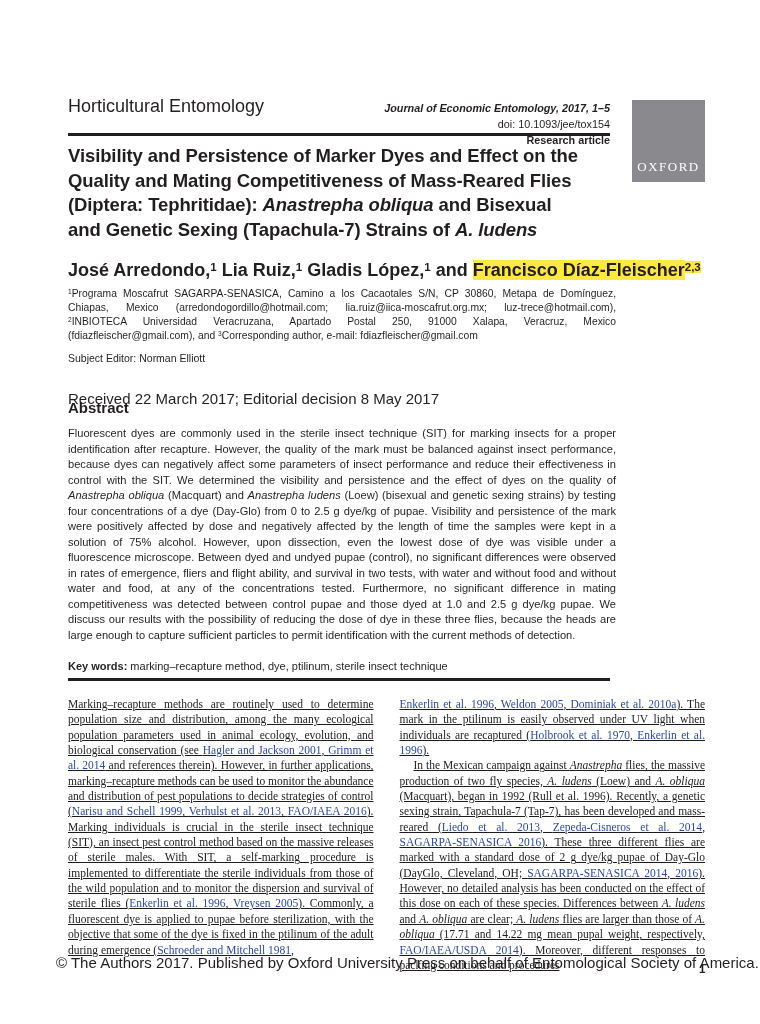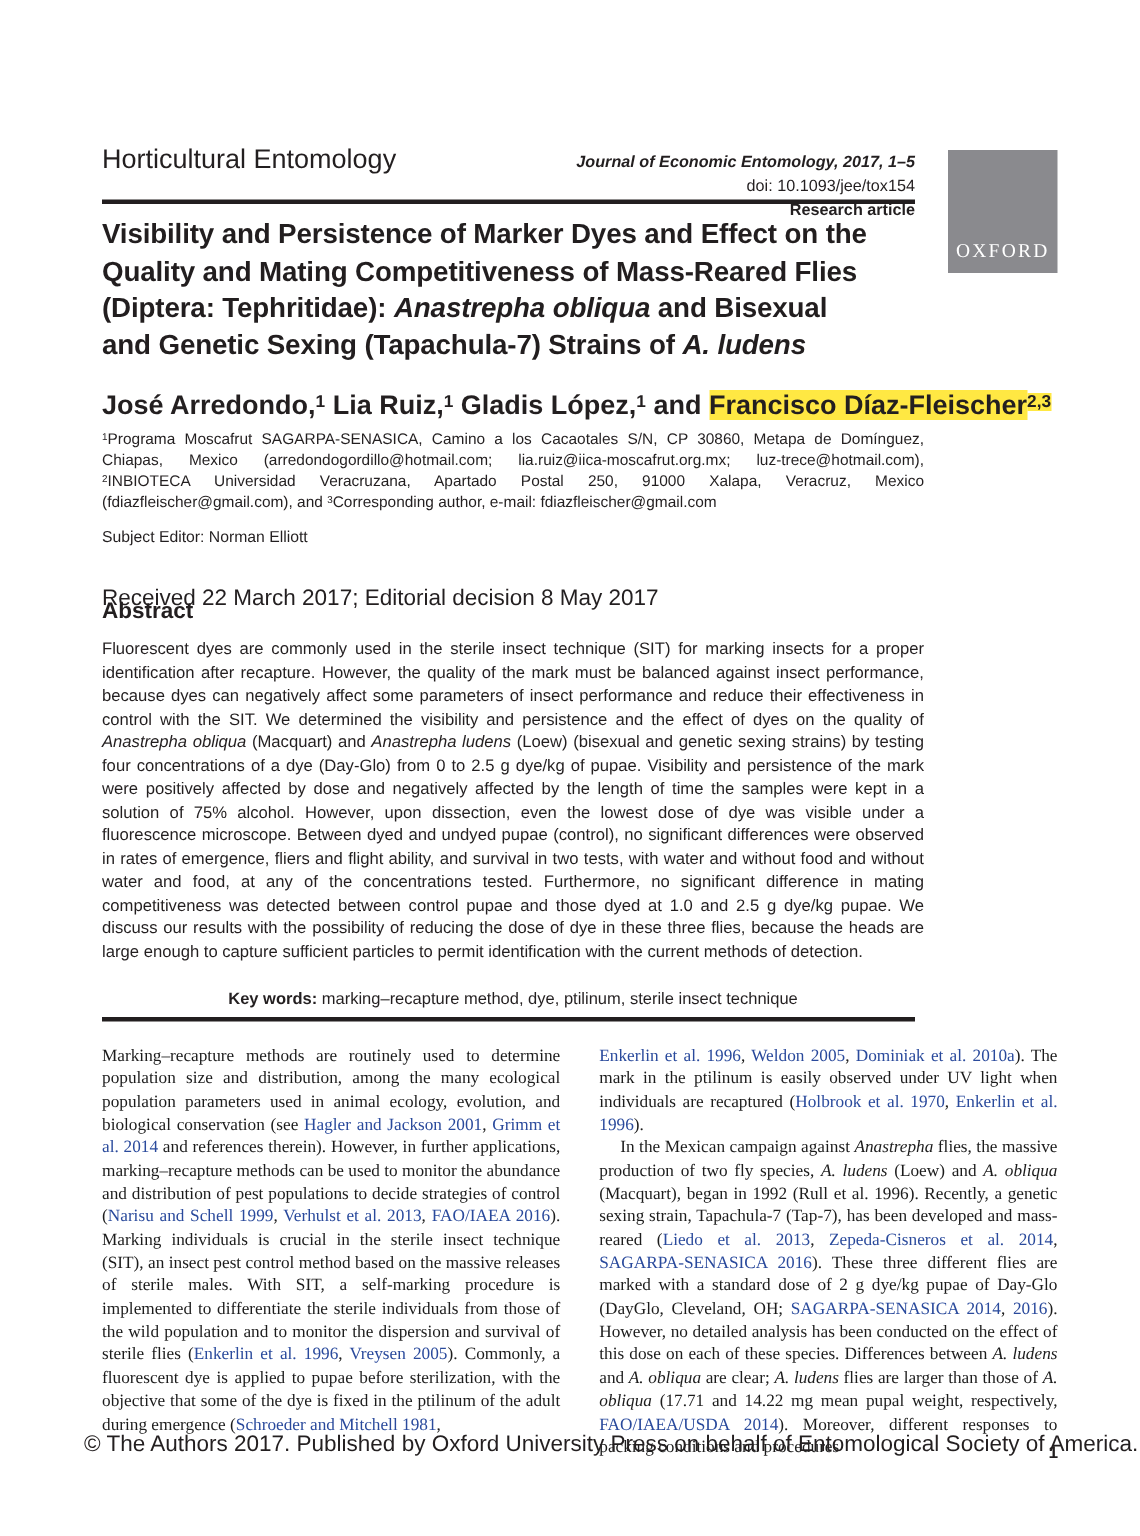--- a/index.html
+++ b/index.html
@@ -34,27 +34,27 @@
   .affil { position: absolute; left: 68px; top: 287px; width: 548px;
     font-size: 10.3px; line-height: 13.3px; text-align: justify; }
 
   .subj { position: absolute; left: 68px; top: 352px; font-size: 10.5px; }
   .received { position: absolute; left: 68px; top: 390px; font-size: 15px; }
 
   .abs-head { position: absolute; left: 68px; top: 399px; margin: 0; font-size: 15px; font-weight: 700; }
   .abs-body { position: absolute; left: 68px; top: 426px; width: 548px;
     font-size: 11.1px; line-height: 15.5px; text-align: justify; }
 
-  .keywords { position: absolute; left: 68px; top: 660px; width: 548px; font-size: 11px; text-align: center; }
+  .keywords { position: absolute; left: 68px; top: 660px; width: 548px; font-size: 11px; }
   .kw-label { font-weight: 700; }
 
   .cols { position: absolute; left: 68px; top: 697px; width: 637px; display: flex; gap: 26px; }
   .col { flex: 1; font-family: "Liberation Serif", serif; font-size: 11.5px; line-height: 15.35px;
     text-align: justify; color: #1c1c1c; }
-  .para { margin: 0; }
+  .para { margin: 0; text-decoration: underline; }
   .para.indent { text-indent: 14px; }
 
   
   .seg-i { font-style: italic; }
   .seg-link { color: #2a4a9c; }
   .seg-sup { font-size: 64%; position: relative; top: -0.45em; }
   .seg-hl { background: #ffe843; }
 
   .footer { position: absolute; left: 56px; top: 956px; font-size: 15px; line-height: 13.8px; }
   .pagenum { position: absolute; left: 699px; top: 963px; font-size: 11.5px; font-weight: 700; }

